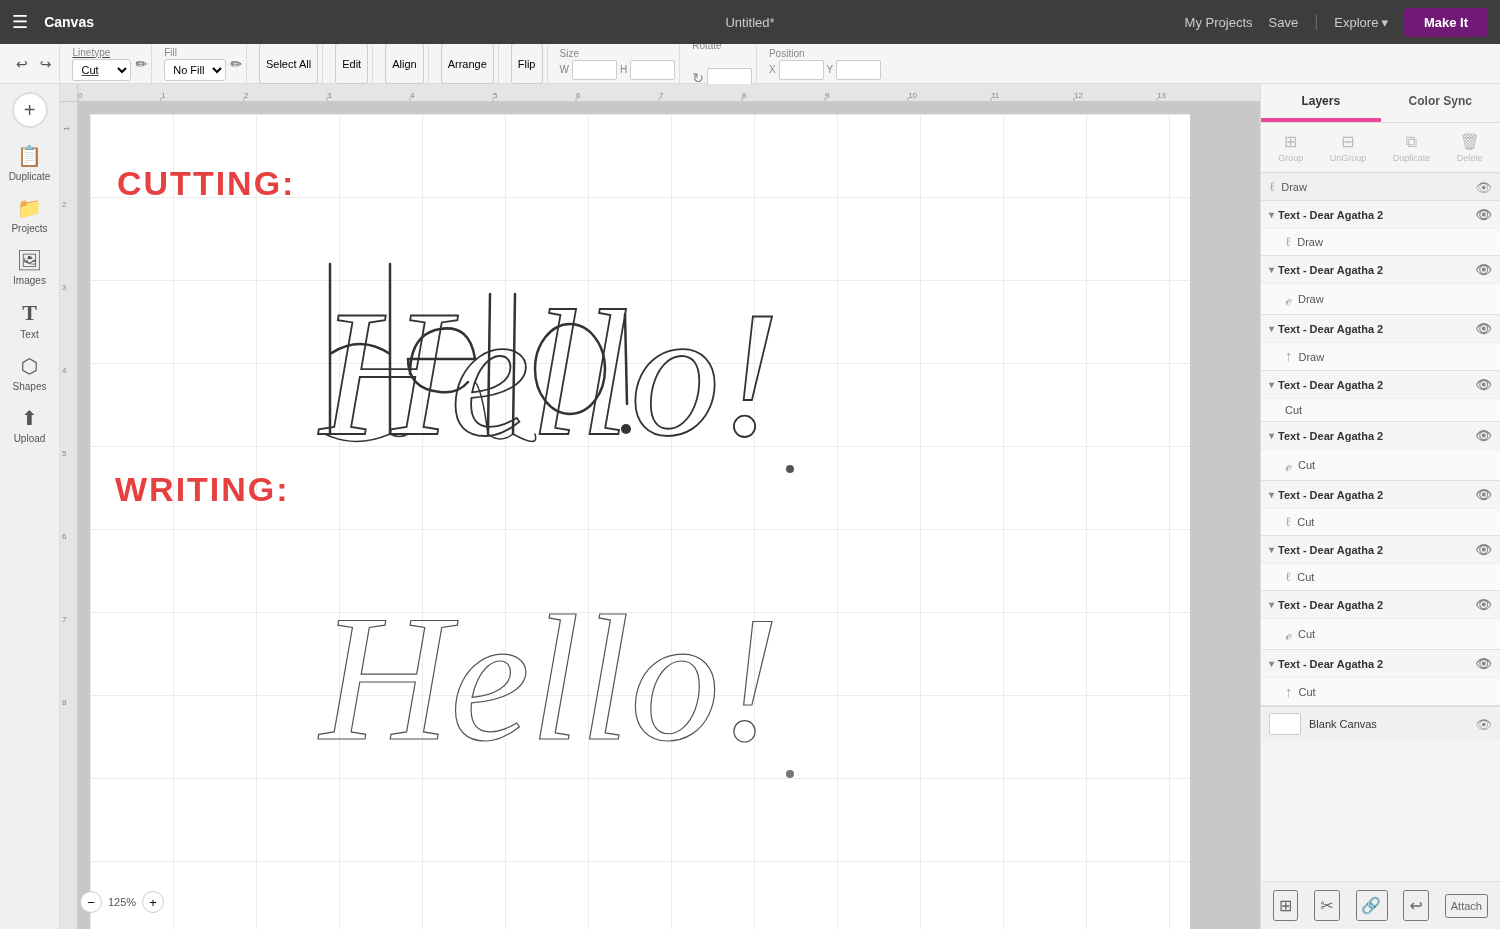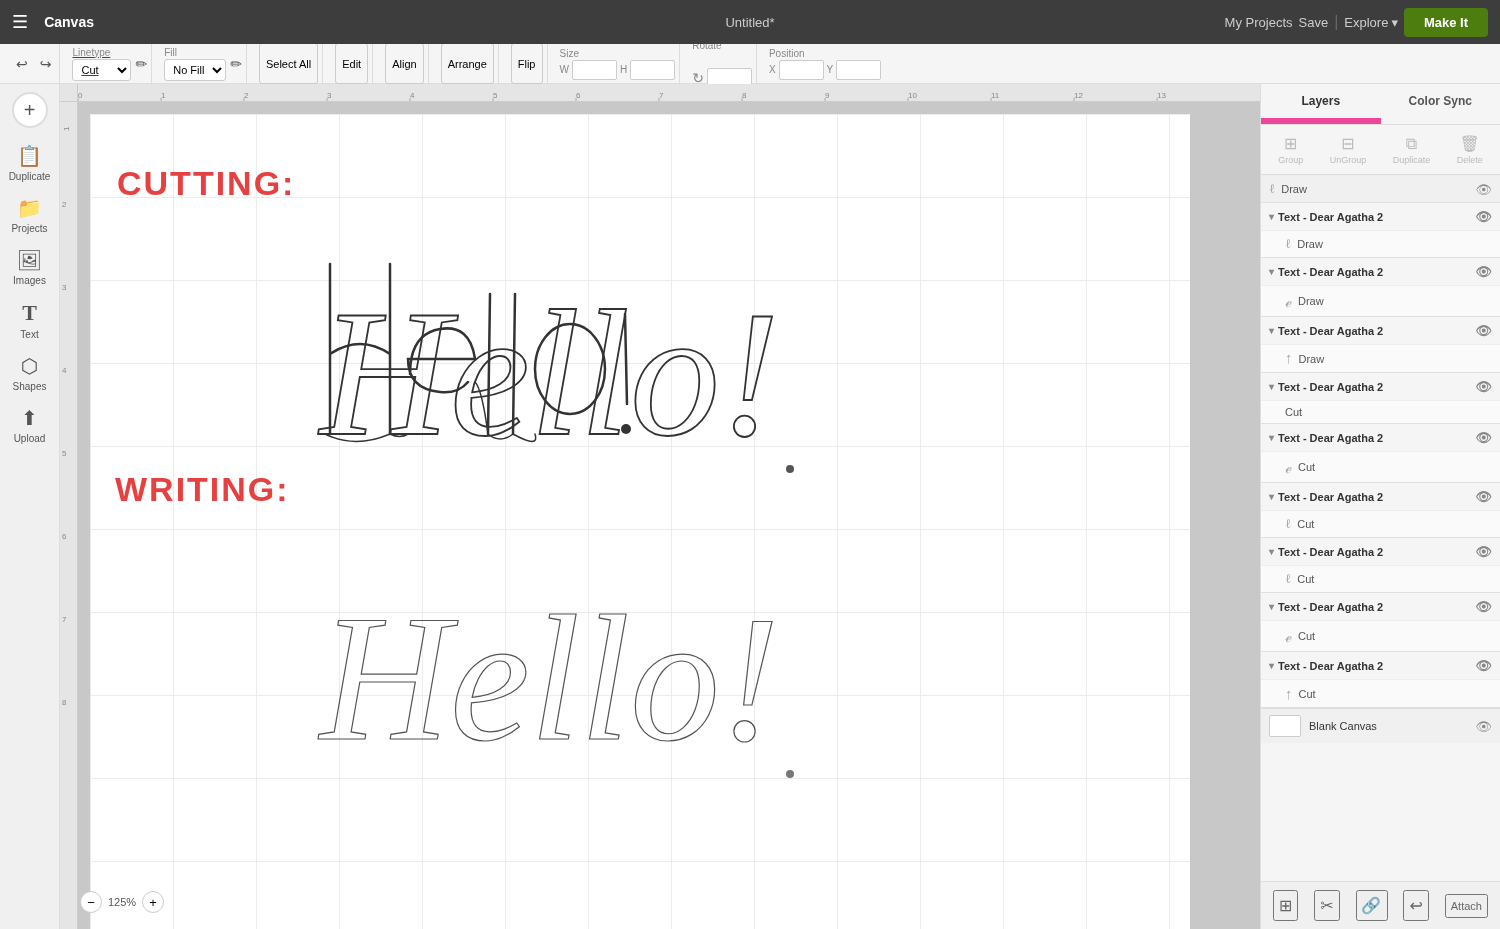--- a/index.html
+++ b/index.html
@@ -52,21 +52,21 @@
 
     
     #right-panel { width: 240px; background: #f5f5f5; border-left: 1px solid #ddd; display: flex; flex-direction: column; }
 
     
     #panel-tabs { display: flex; border-bottom: 1px solid #ddd; }
     .panel-tab {
       flex: 1; text-align: center; padding: 10px 4px; font-size: 12px; font-weight: 600;
       color: #555; cursor: pointer; border-bottom: 2px solid transparent;
     }
-    .panel-tab.active { color: #333; border-bottom: 6px solid #ec4899; }
+    .panel-tab.active { color: #333; border-bottom: 4px solid #ec4899; }
 
     
     #panel-toolbar {
       display: flex; align-items: center; justify-content: space-around;
       padding: 6px 4px; border-bottom: 1px solid #ddd;
     }
     .panel-tool-btn {
       display: flex; flex-direction: column; align-items: center;
       font-size: 9px; color: #666; cursor: pointer; gap: 2px; padding: 3px 6px;
     }
@@ -108,29 +108,29 @@
     }
     .panel-bottom-btn { font-size: 16px; color: #666; cursor: pointer; padding: 4px; }
   </style>
 </head>
 <body>
 
 <div id="topbar">
   <span style="font-size:18px; cursor:pointer;">☰</span>
   <span style="font-size:14px; font-weight:600; color:#fff;">Canvas</span>
   <span style="position:absolute; left:50%; transform:translateX(-50%); font-size:13px; color:#ccc;">Untitled*</span>
-  <div style="margin-left:auto; display:flex; align-items:center; gap:6px;">
+  <div style="margin-left:auto; display:flex; align-items:center; gap:16px;">
     <span style="color:#ccc; font-size:13px; cursor:pointer;">My Projects</span>
     <span style="color:#ccc; font-size:13px; cursor:pointer;">Save</span>
     <span style="color:#666;">|</span>
     <div style="display:flex;align-items:center;gap:3px;color:#ccc;font-size:13px;cursor:pointer;">
       <span>Explore</span>
       <span>▾</span>
     </div>
-    <button style="background:#4d7c0f;color:#fff;border:none;padding:7px 20px;border-radius:4px;font-size:13px;font-weight:700;cursor:pointer;">Make It</button>
+    <button style="background:#701a75;color:#fff;border:none;padding:7px 20px;border-radius:4px;font-size:13px;font-weight:700;cursor:pointer;">Make It</button>
   </div>
 </div>
 
 <div id="toolbar">
   <div class="toolbar-group">
     <button class="toolbar-icon-btn">↩</button>
     <button class="toolbar-icon-btn">↪</button>
   </div>
   <div class="toolbar-group">
     <div style="display:flex;flex-direction:column;gap:1px;text-decoration:underline;">

